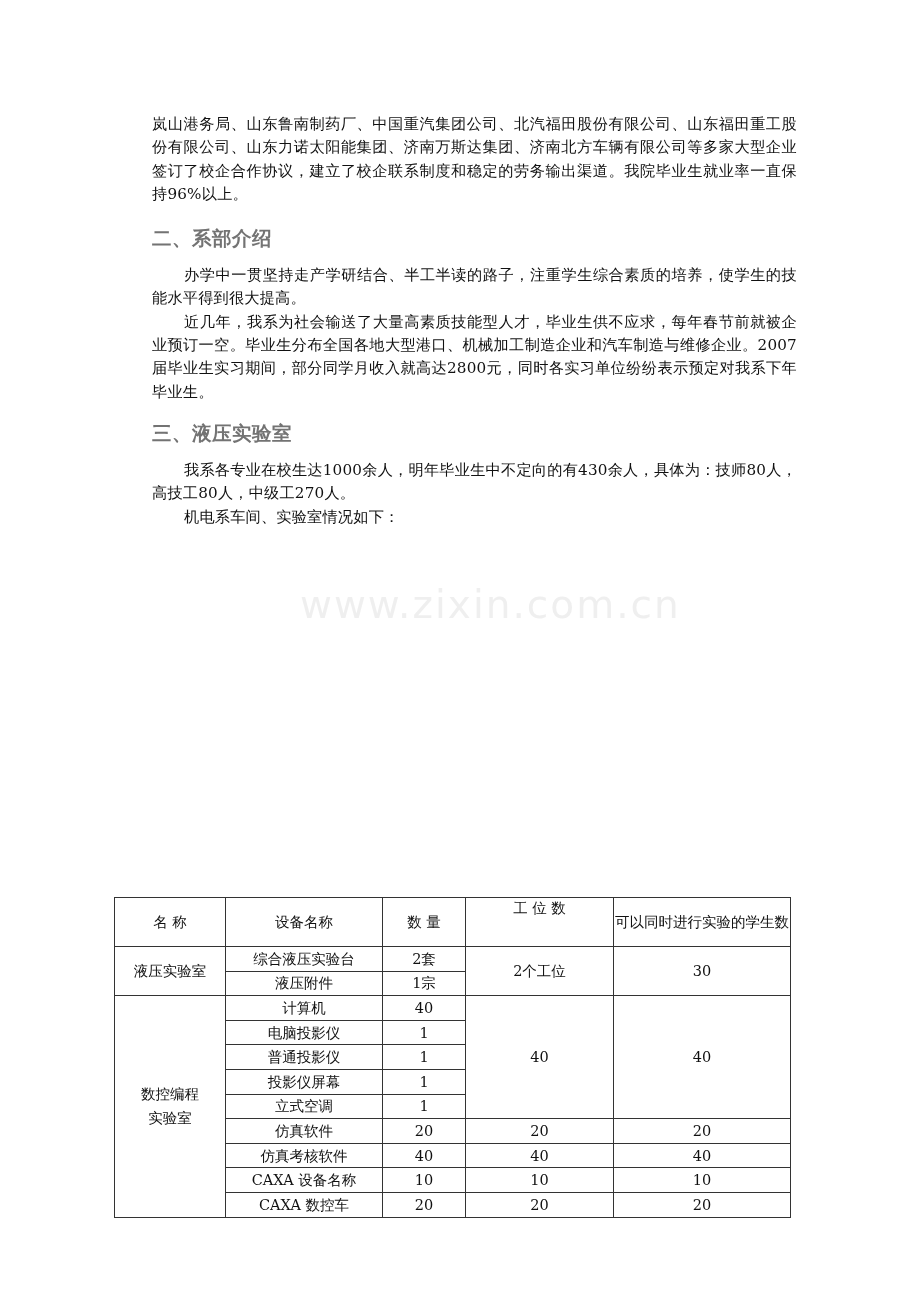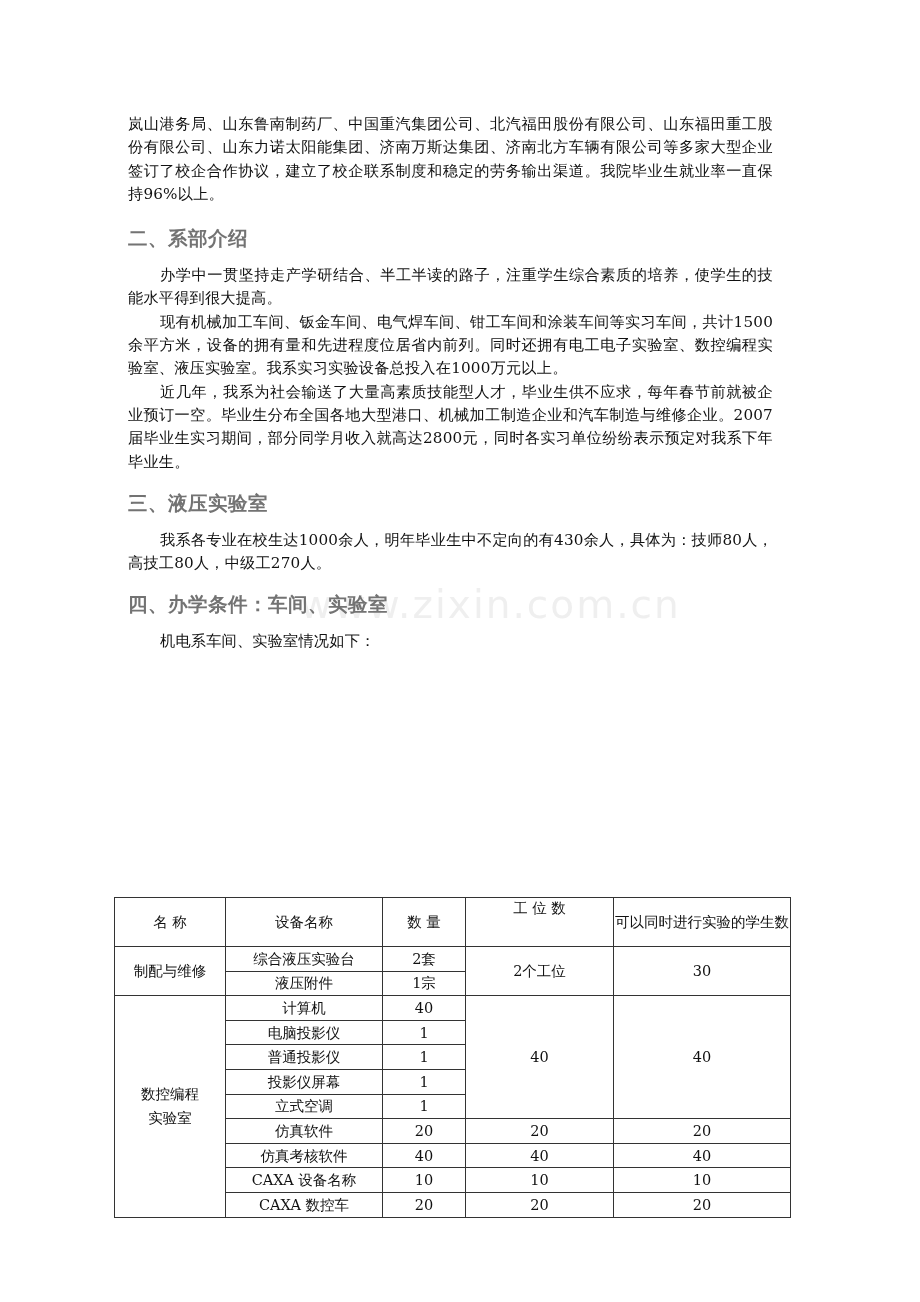--- a/index.html
+++ b/index.html
@@ -1,18 +1,18 @@
 <!DOCTYPE html>
 <html><head>
 <meta charset="utf-8">
 <style>
   html, body { margin: 0; padding: 0; background: #ffffff; }
   body { width: 920px; height: 1302px; position: relative; overflow: hidden;
          font-family: "DejaVu Serif", "Liberation Serif", serif; color: #111; }
-  .page { position: absolute; left: 128px; top: 113px; width: 645px; }
+  .page { position: absolute; left: 152px; top: 113px; width: 645px; }
   p { margin: 0; font-size: 15.2px; line-height: 23.3px; text-align: justify; letter-spacing: 0.2px; }
   p.indent { text-indent: 32px; }
   h2 { margin: 0; font-family: "DejaVu Sans", "Liberation Sans", sans-serif; font-weight: bold;
        font-size: 19.5px; line-height: 24px; letter-spacing: 0.5px; color: #737373; }
   .h2-sec2 { margin-top: 21px; margin-bottom: 13px; }
   .h2-sec3 { margin-top: 18px; margin-bottom: 13px; }
   .h2-sec4 { margin-top: 18px; margin-bottom: 13px; }
   .watermark { position: absolute; left: 300px; top: 582px; font-family: "DejaVu Sans", sans-serif;
                font-size: 39px; color: rgba(180,180,180,0.22); letter-spacing: 2px; pointer-events: none; }
   table.lab { position: absolute; left: 114px; top: 897px; border-collapse: collapse;
@@ -27,42 +27,40 @@
 </head>
 <body>
 
 <div class="watermark">www.zixin.com.cn</div>
 
 <div class="page">
   <p>岚山港务局、山东鲁南制药厂、中国重汽集团公司、北汽福田股份有限公司、山东福田重工股份有限公司、山东力诺太阳能集团、济南万斯达集团、济南北方车辆有限公司等多家大型企业签订了校企合作协议，建立了校企联系制度和稳定的劳务输出渠道。我院毕业生就业率一直保持96%以上。</p>
 
   <h2 class="h2-sec2">二、系部介绍</h2>
   <p class="indent">办学中一贯坚持走产学研结合、半工半读的路子，注重学生综合素质的培养，使学生的技能水平得到很大提高。</p>
-  <p class="indent">现有机械加工车间、钣金车间、电气焊车间、钳工车间和涂装车间等实习车间，共计1500余平方米，设备的拥有量和先进程度位居省内前列。同时还拥有电工电子实验室、数控编程实验室、液压实验室。我系实习实验设备总投入在1000万元以上。</p>
   <p class="indent">近几年，我系为社会输送了大量高素质技能型人才，毕业生供不应求，每年春节前就被企业预订一空。毕业生分布全国各地大型港口、机械加工制造企业和汽车制造与维修企业。2007届毕业生实习期间，部分同学月收入就高达2800元，同时各实习单位纷纷表示预定对我系下年毕业生。</p>
 
   <h2 class="h2-sec3">三、液压实验室</h2>
   <p class="indent">我系各专业在校生达1000余人，明年毕业生中不定向的有430余人，具体为：技师80人，高技工80人，中级工270人。</p>
 
-  <h2 class="h2-sec4">四、办学条件：车间、实验室</h2>
   <p class="indent">机电系车间、实验室情况如下：</p>
 </div>
 
 <table class="lab">
   <tbody>
       <tr>
     <th class="c1">名 称</th>
     <th class="c2">设备名称</th>
     <th class="c3">数 量</th>
     <th class="c4 top-align">工 位 数</th>
     <th class="c5">可以同时进行实验的学生数</th>
   </tr>
 
   <tr>
-    <td rowspan="2">制配与维修</td>
+    <td rowspan="2">液压实验室</td>
     <td>综合液压实验台</td>
     <td>2套</td>
     <td rowspan="2">2个工位</td>
     <td rowspan="2">30</td>
   </tr>
   <tr>
     <td>液压附件</td>
     <td>1宗</td>
   </tr>
 

